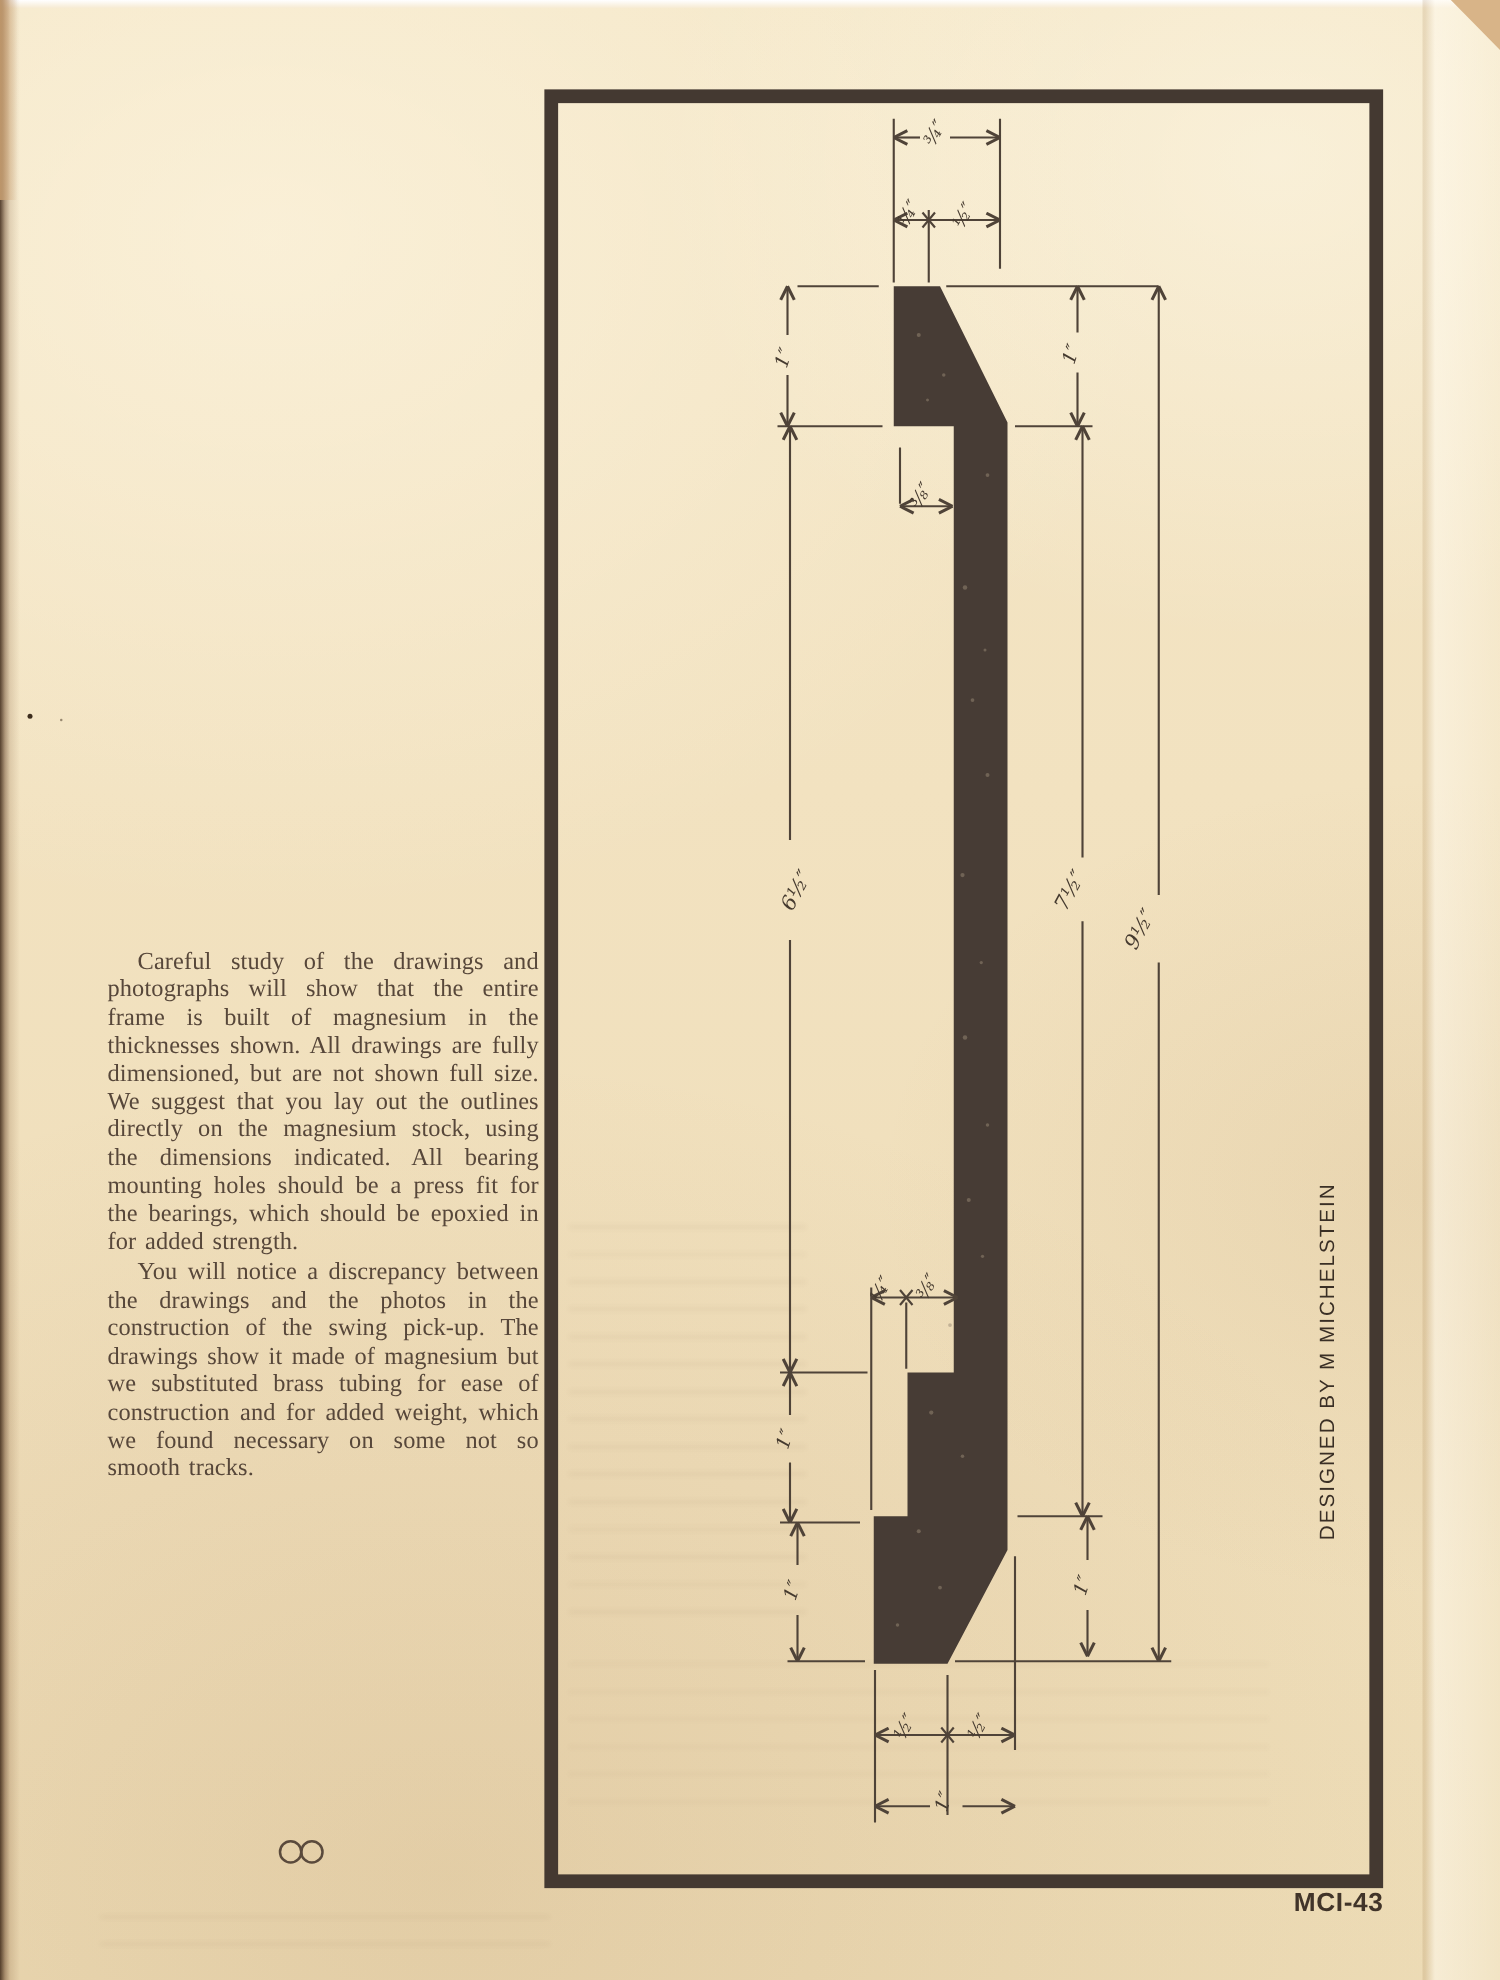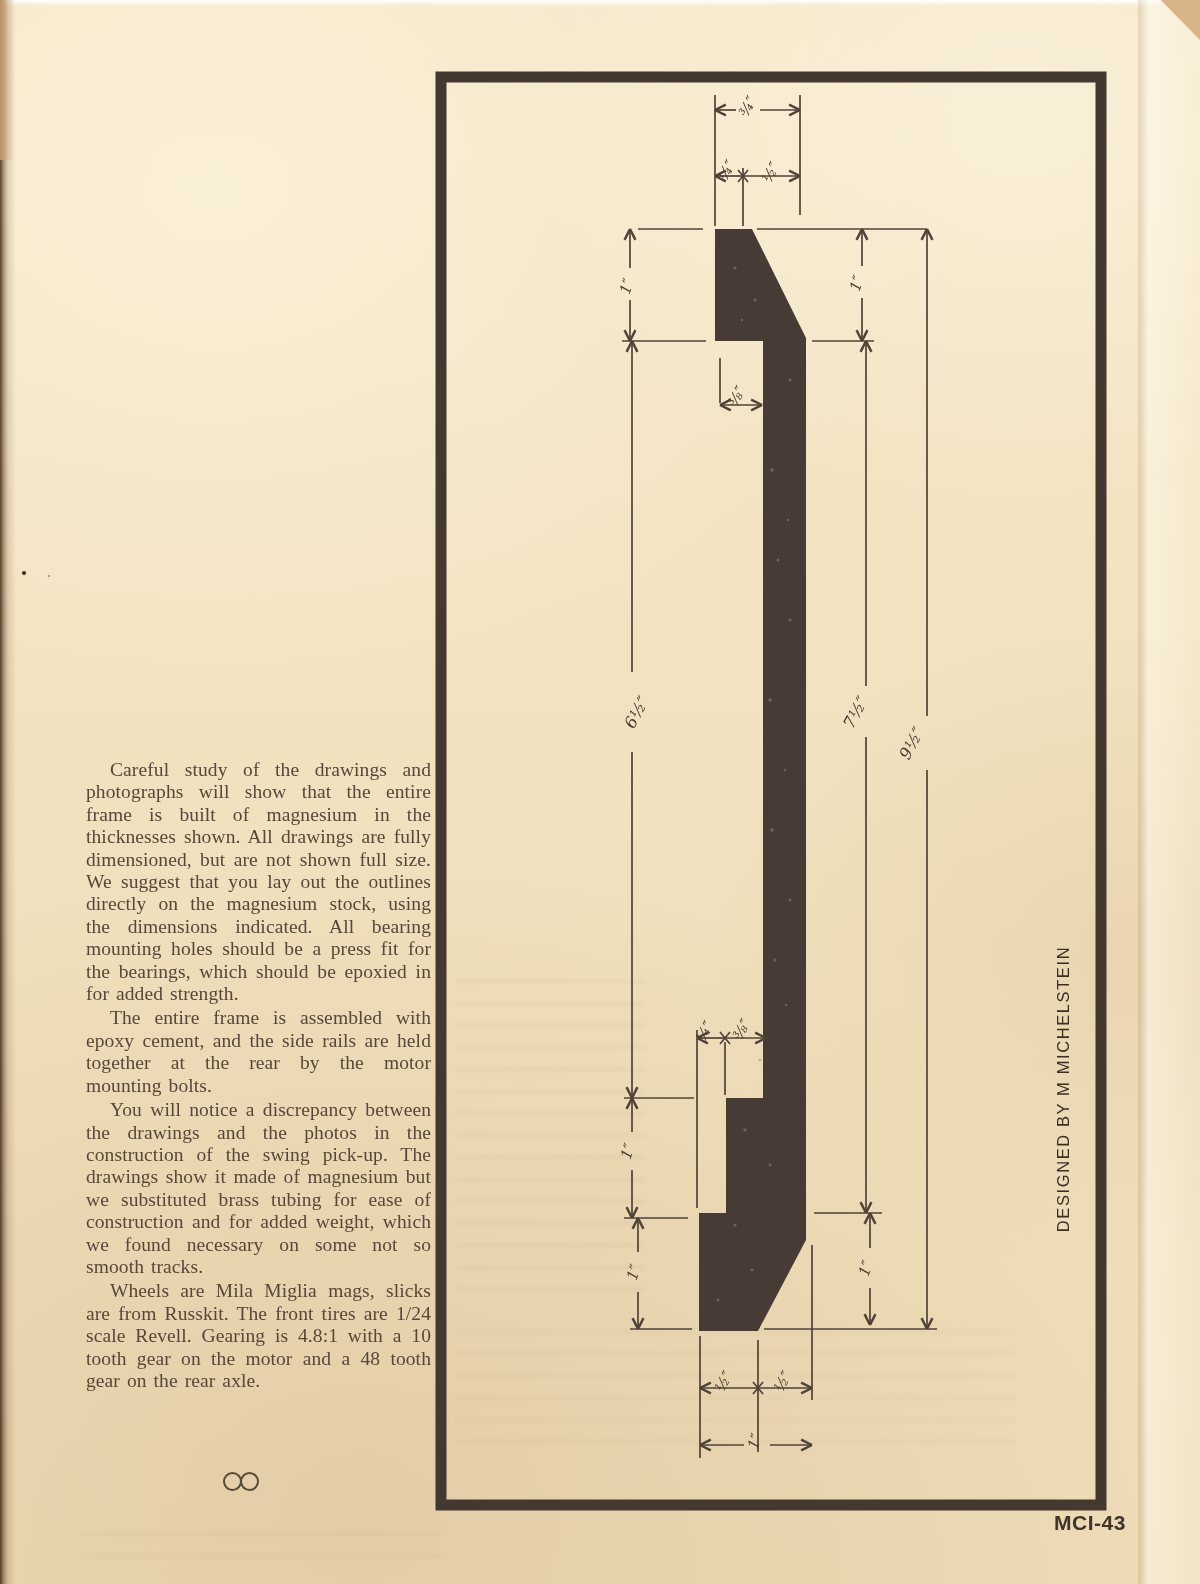--- a/index.html
+++ b/index.html
@@ -45,21 +45,21 @@
   .dim.big{font-size:16.5px;}
   .dim.r72{transform:translate(-50%,-50%) rotate(-72deg);}
   .credit{position:absolute;left:1063px;top:1089px;width:0;height:0;}
   .credit span{
     position:absolute;transform:translate(-50%,-50%) rotate(-90deg);white-space:nowrap;
     font-family:"Liberation Sans", sans-serif;font-size:16.5px;letter-spacing:1.6px;color:#3a2f25;
   }
   .pagenum{
     position:absolute;left:1035px;top:1511px;
     font-family:"Liberation Sans", sans-serif;font-weight:bold;font-size:21px;
-    letter-spacing:.5px;color:#413429;margin-left:19px;
+    letter-spacing:.5px;color:#413429;
   }
 </style>
 </head>
 <body>
 
 <div class="page">
 
   <div class="top-sliver"></div>
   <div class="left-edge"></div>
   <div class="left-edge-top"></div>
@@ -180,23 +180,21 @@
   <span class="dim" style="left:724px;top:1381px;">½″</span>
   <span class="dim" style="left:783px;top:1381px;">½″</span>
   <span class="dim r72" style="left:755px;top:1441px;">1″</span>
 
   <div class="credit">
     <span>DESIGNED  BY  M  MICHELSTEIN</span>
   </div>
 
   <div class="article">
     <p>Careful study of the drawings and photographs will show that the entire frame is built of magnesium in the thicknesses shown. All drawings are fully dimensioned, but are not shown full size. We suggest that you lay out the outlines directly on the magnesium stock, using the dimensions indicated. All bearing mounting holes should be a press fit for the bearings, which should be epoxied in for added strength.</p>
-    <p>The entire frame is assembled with epoxy cement, and the side rails are held together at the rear by the motor mounting bolts.</p>
     <p>You will notice a discrepancy between the drawings and the photos in the construction of the swing pick-up. The drawings show it made of magnesium but we substituted brass tubing for ease of construction and for added weight, which we found necessary on some not so smooth tracks.</p>
-    <p>Wheels are Mila Miglia mags, slicks are from Russkit. The front tires are 1/24 scale Revell. Gearing is 4.8:1 with a 10 tooth gear on the motor and a 48 tooth gear on the rear axle.</p>
   </div>
 
   <div class="endmark">
       <i></i>
       <i></i>
     </div>
 
   <span class="pagenum">MCI-43</span>
 
 </div>

